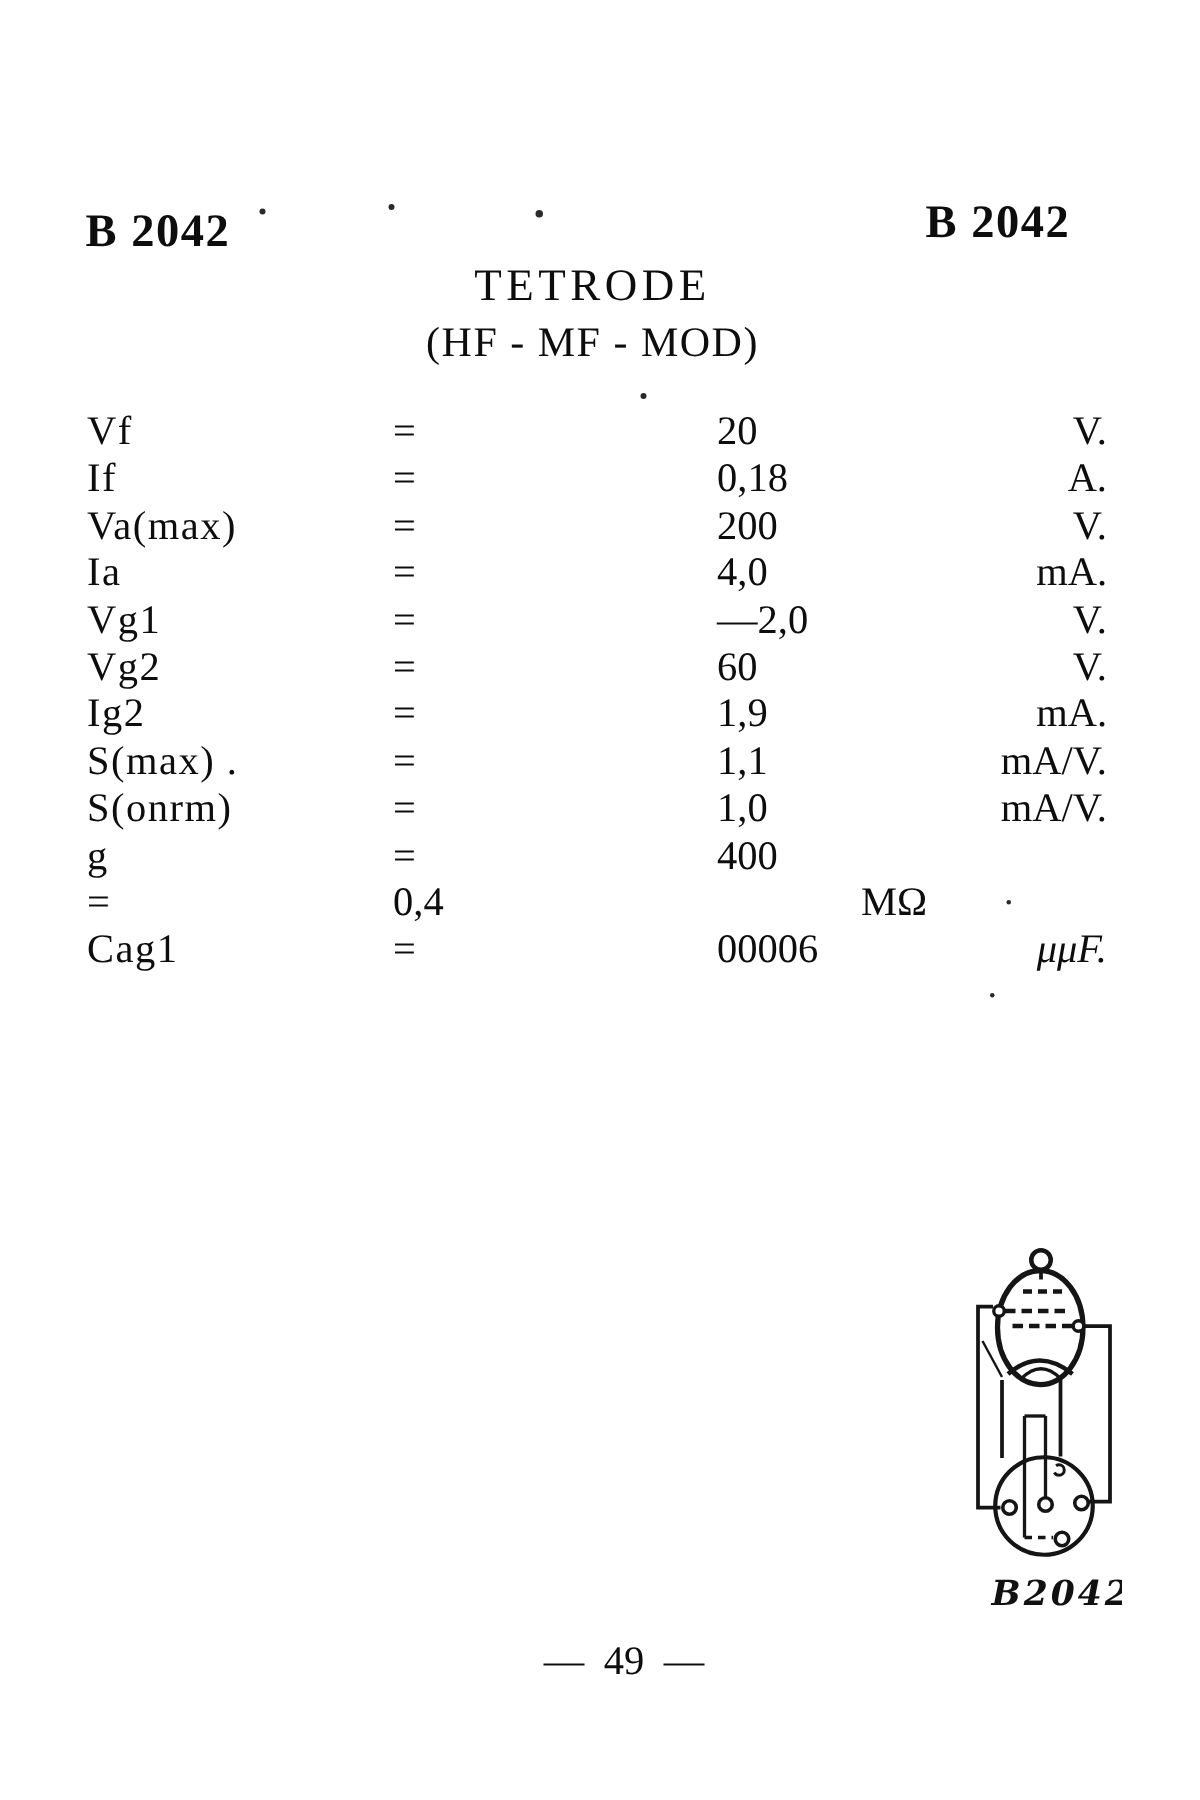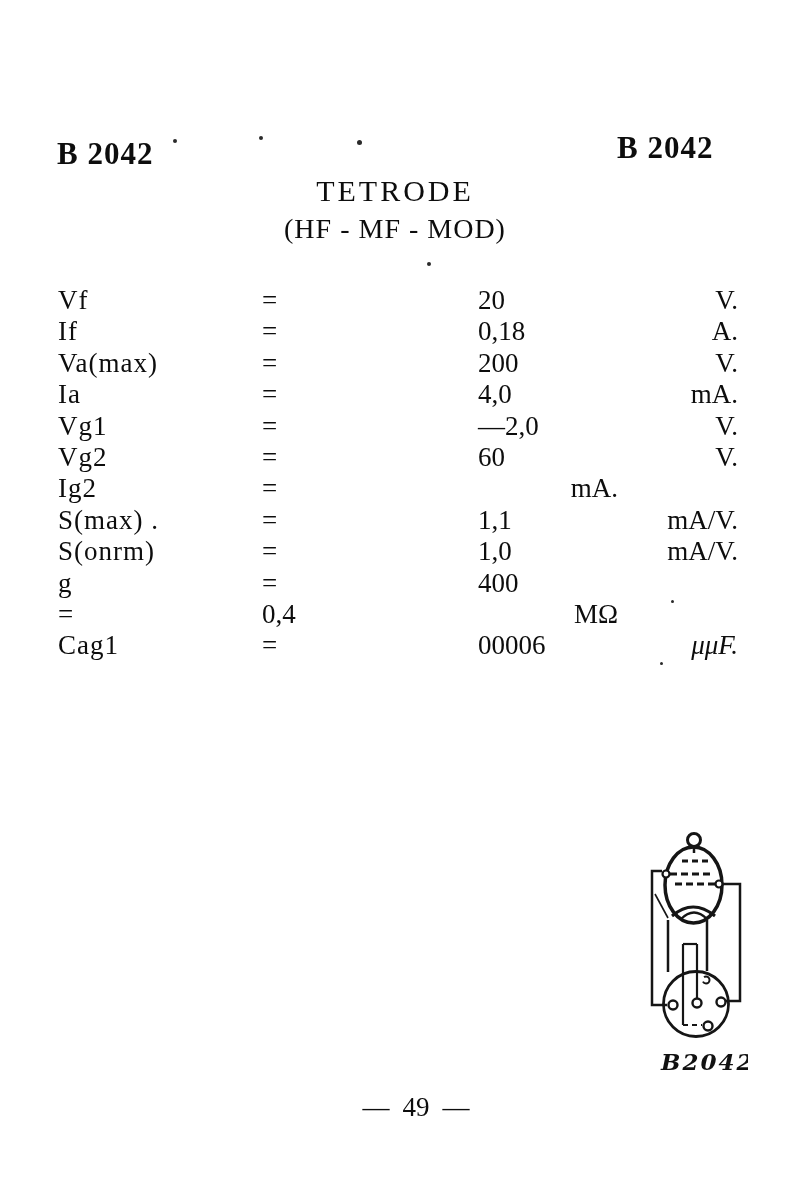--- a/index.html
+++ b/index.html
@@ -39,21 +39,21 @@
   }
   .doc-subtitle {
     font-size: 28px;
     letter-spacing: 1px;
     margin-top: 5px;
   }
 
   
   .spec-table {
     position: absolute;
-    left: 58px; top: 249px;
+    left: 58px; top: 236px;
     width: 680px;
     font-family: Liberation Serif, serif;
   }
   .spec-row {
     display: grid;
     grid-template-columns: 204px 216px 140px 1fr;
     height: 31.4px;
     line-height: 31.4px;
     font-size: 27px;
   }
@@ -147,20 +147,21 @@
     <div class="spec-row">
       <div class="spec-param">Vg2</div>
       <div class="spec-eq">=</div>
       <div class="spec-value">60</div>
       <div class="spec-unit">V.</div>
     </div>
 
     <div class="spec-row">
       <div class="spec-param">Ig2</div>
       <div class="spec-eq">=</div>
+      <div class="spec-value">1,9</div>
       <div class="spec-unit">mA.</div>
     </div>
 
     <div class="spec-row">
       <div class="spec-param">S(max) .</div>
       <div class="spec-eq">=</div>
       <div class="spec-value">1,1</div>
       <div class="spec-unit">mA/V.</div>
     </div>
 

